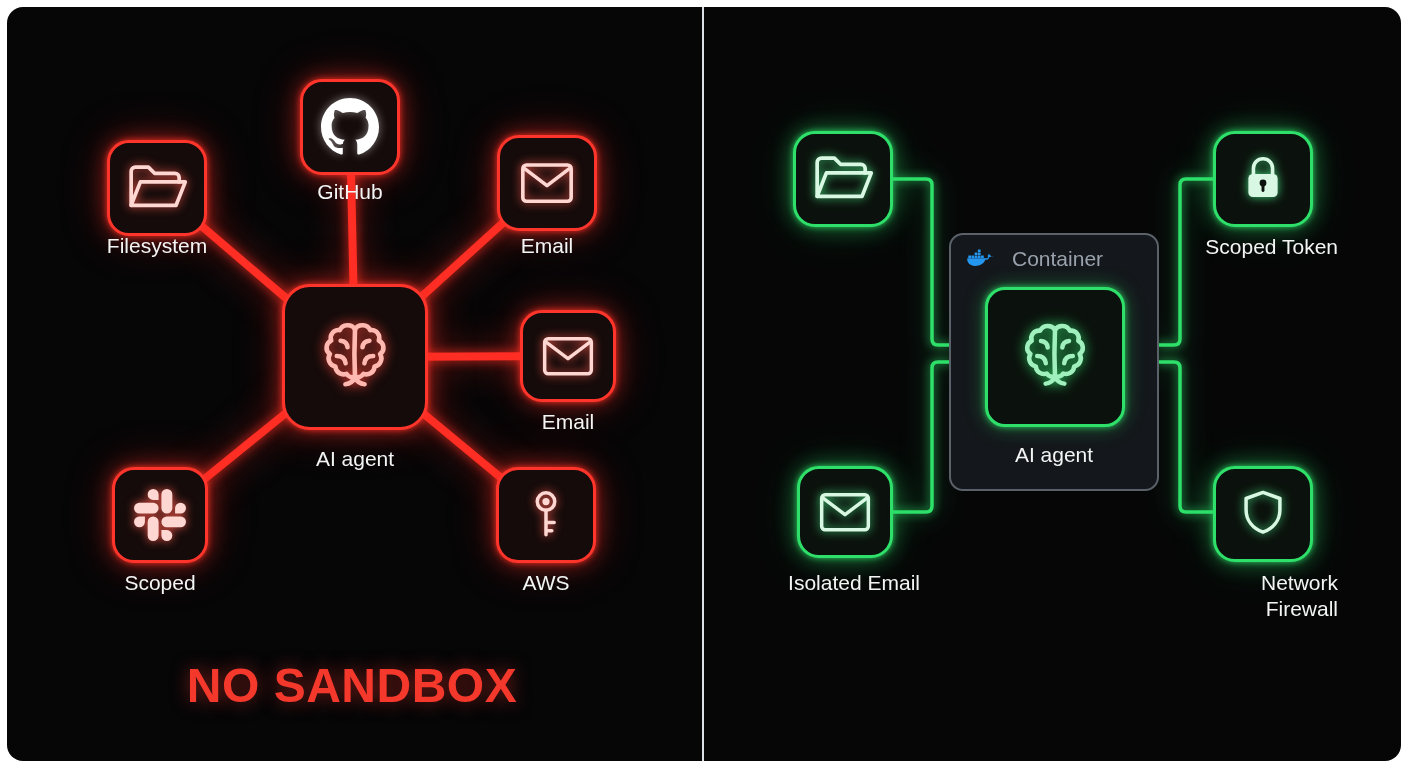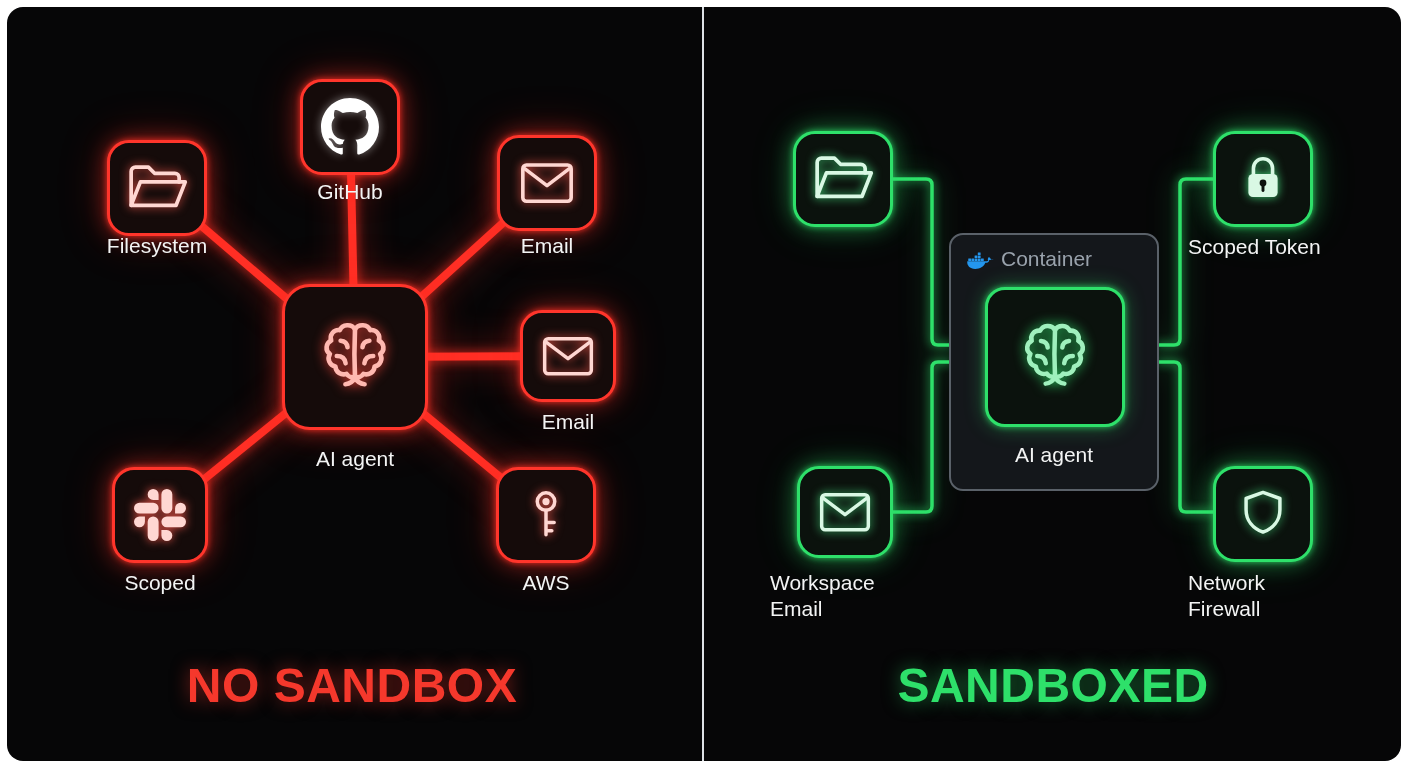--- a/index.html
+++ b/index.html
@@ -37,37 +37,37 @@
   .node.big { border-radius:28px; }
 
   .icon { display:flex; align-items:center; justify-content:center; }
   .icon.redic   { color:#ffd7d2; filter:drop-shadow(0 0 5px rgba(255,90,78,.9)); }
   .icon.greenic { color:#d9f8e4; filter:drop-shadow(0 0 5px rgba(72,232,132,.9)); }
   .icon.brain-red   { color:#ffb9b1; filter:drop-shadow(0 0 6px rgba(255,70,58,.95)); }
   .icon.brain-green { color:#9ff0bd; filter:drop-shadow(0 0 6px rgba(46,224,106,.95)); }
 
   .label {
     position:absolute; z-index:2; color:#f3f4f4; font-size:21px;
-    text-align:left; transform:translateX(-50%); white-space:nowrap;
+    text-align:right; transform:translateX(-50%); white-space:nowrap;
   }
   .label.two { width:150px; white-space:normal; line-height:26px; }
 
   .title {
     position:absolute; z-index:2; transform:translateX(-50%);
     font-size:48px; font-weight:700; letter-spacing:.5px; white-space:nowrap;
   }
   .title.red   { color:#f5382c; text-shadow:0 0 18px rgba(245,56,44,.5); }
   .title.green { color:#2ee06a; text-shadow:0 0 18px rgba(46,224,106,.5); }
 
   .container-box {
     position:absolute; left:949px; top:233px; width:210px; height:258px;
     border:2px solid #5a6169; border-radius:14px; background:#14171b; z-index:2;
   }
   .container-header {
-    position:absolute; left:16px; top:12px; display:flex; align-items:flex-end; gap:7px;
+    position:absolute; left:16px; top:12px; display:flex; align-items:center; gap:18px;
   }
   .container-title { color:#99a2ac; font-size:21px; }
   .agent-inner {
     position:absolute; left:34px; top:52px; width:140px; height:140px;
     border:3px solid #2ee06a; border-radius:20px; background:#0b120d;
     display:flex; align-items:center; justify-content:center;
     box-shadow:0 0 6px rgba(46,224,106,.8), 0 0 20px rgba(46,224,106,.4);
   }
   .agent-inner-label {
     position:absolute; left:0; right:0; top:208px; text-align:center;
@@ -197,21 +197,21 @@
   <div class="label two" style="left:1263px;top:234px">Scoped Token</div>
 
   <div class="node green" style="left:797px;top:466px;width:96px;height:92px">
     <span class="icon greenic">
       <svg viewBox="0 0 48 40" width="56" fill="none" stroke="currentColor" stroke-width="3" stroke-linejoin="round" stroke-linecap="round">
         <rect x="4" y="5" width="40" height="30" rx="3"></rect>
         <path d="M5.5 8l18.5 14L42.5 8"></path>
       </svg>
     </span>
   </div>
-  <div class="label two" style="left:845px;top:570px">Workspace Email</div>
+  <div class="label two" style="left:845px;top:570px">Isolated Email</div>
 
   <div class="node green" style="left:1213px;top:466px;width:100px;height:96px">
     <span class="icon greenic">
       <svg viewBox="0 0 48 48" width="56" fill="none" stroke="currentColor" stroke-width="3" stroke-linejoin="round" stroke-linecap="round">
         <path d="M24 5.5l14.5 5.2v9.6c0 9.3-6 16-14.5 19.2C15.5 36.3 9.5 29.6 9.5 20.3v-9.6z"></path>
       </svg>
     </span>
   </div>
   <div class="label two" style="left:1263px;top:570px">Network Firewall</div>
 
@@ -241,14 +241,13 @@
           <path d="M24 9.5c1.8-3 6.6-2.7 7.9.5 3.1-.5 5.6 2.5 4.5 5.4 2.9 1.2 3.3 5.3.7 7 1.6 2.6.2 6-2.9 6.6-.1 2.9-3.1 4.8-5.8 3.8-.9 1.5-2.7 2.1-4.4 1.5"></path>
           <path d="M24 9.5c-.4 8.6-.4 17 0 25.1"></path>
           <path d="M24 34.6c-1 2.2-2.8 3.4-5 3.6M24 34.6c1 2.2 2.8 3.4 5 3.6"></path>
           <path d="M16.5 15.5c2.2.2 3.4 1.5 3.6 3.4M31.5 15.5c-2.2.2-3.4 1.5-3.6 3.4M14.5 23.5c2.6 0 4.3 1.4 4.6 3.8M33.5 23.5c-2.6 0-4.3 1.4-4.6 3.8"></path>
         </svg>
       </span>
     </div>
     <div class="agent-inner-label">AI agent</div>
   </div>
 
-  <div class="title green" style="left:1053px;top:658px">SANDBOXED</div>
 </div>
 
 </body></html>

